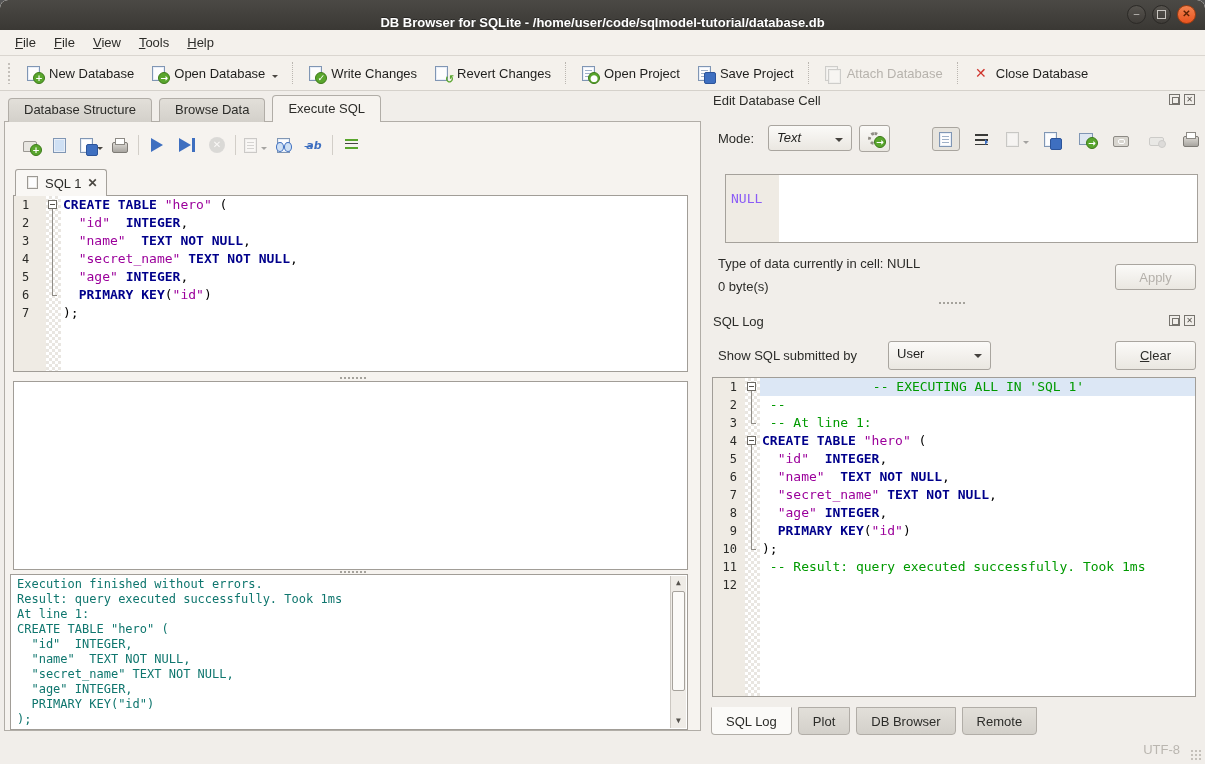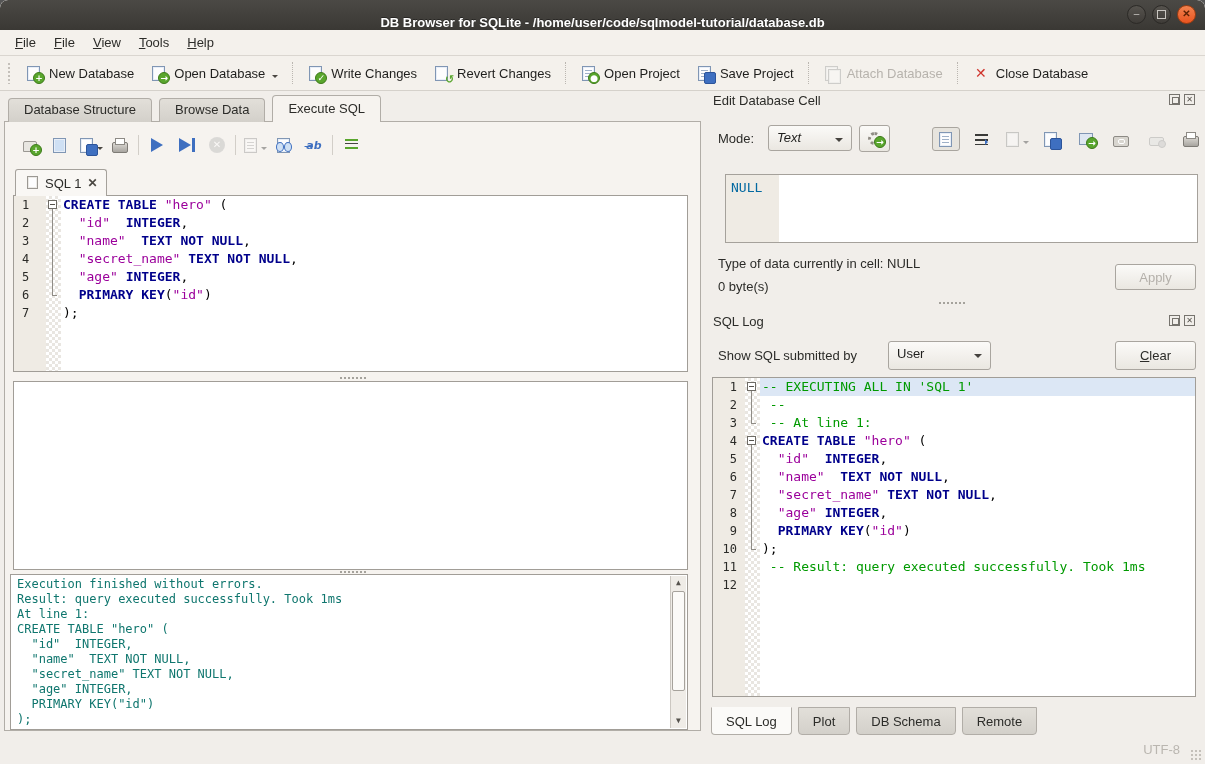--- a/index.html
+++ b/index.html
@@ -100,21 +100,21 @@
     border:1px solid #6f6c66;background:#fff;background-image:linear-gradient(#55524d,#55524d);
     background-size:5px 1px;background-position:center;background-repeat:no-repeat;}
   .fold.open::before{content:"";position:absolute;left:6px;top:13px;bottom:-1px;border-left:1px solid #8f8c86;}
   .fold.cont::before{content:"";position:absolute;left:6px;top:-1px;bottom:-1px;border-left:1px solid #8f8c86;}
   .fold.end::before{content:"";position:absolute;left:6px;top:-1px;height:10px;width:4px;
     border-left:1px solid #8f8c86;border-bottom:1px solid #8f8c86;}
   .ed .code{flex:1;white-space:pre;color:#000;padding-left:2px;}
   .kw{color:var(--keyword,#00008b);font-weight:bold;}
   .str{color:var(--string,#9b009b);}
   .com{color:var(--comment,#009a00);}
-  .code.hl{background:var(--highlight,#dce7f5);}
+  .code.hl{background:var(--highlight,#dce7f5);text-align:center;}
   .pane{position:absolute;background:#fff;border:1px solid #a19d97;}
   .splitdots{position:absolute;width:28px;height:5px;left:50%;transform:translateX(-50%);
     background-image:radial-gradient(#a5a29c 1px,transparent 1.1px);background-size:4px 4px;}
   .msglog{font:12px "DejaVu Sans Mono",monospace;line-height:15px;overflow:hidden;}
   .msglog pre{margin:2px 22px 0 6px;font:inherit;color:#0f766e;}
   .vsb{position:absolute;top:1px;bottom:1px;right:1px;width:15px;background:#efece7;border-left:1px solid #cbc7c1;}
   .vsb .arr{position:absolute;left:0;right:0;height:14px;color:#55524d;font-size:8px;text-align:center;line-height:14px;}
   .vsb .arr.up{top:0;} .vsb .arr.down{bottom:0;}
   .vsb .thumb{position:absolute;left:1px;right:1px;top:15px;height:98px;background:#fbfaf8;
     border:1px solid #a6a29c;border-radius:2px;}
@@ -141,21 +141,21 @@
     border-left-color:var(--accent-blue,#3e6fc0);}
   .linkic{width:14px;height:9px;border:1px solid #8d8a85;border-radius:2px;background:#d8d5cf;position:relative;margin-top:4px;}
   .linkic::after{content:"";position:absolute;left:4px;top:2px;width:5px;height:3px;border:1px solid #fff;border-radius:2px;}
   .extwin{width:12px;height:10px;border:1px solid #8096b4;background:#dfe7f2;position:relative;}
   .gear{width:13px;height:13px;border-radius:50%;border:3px dotted #8f8c84;box-sizing:border-box;position:relative;}
   .nullic{width:13px;height:7px;border:1px solid #a5a19b;border-radius:2px;background:#e4e1db;position:relative;margin-top:5px;}
   .nullic::after{content:"";position:absolute;right:-3px;bottom:-3px;width:6px;height:6px;border-radius:50%;
     background:#cac6c0;border:1px solid #a5a19b;}
   .cellbox{position:absolute;background:#fff;border:1px solid #a5a19b;}
   .cellbox .nullstrip{position:absolute;left:0;top:0;bottom:0;width:53px;background:#efebe4;}
-  .cellbox .nulltext{position:absolute;left:5px;top:5px;font:13px "DejaVu Sans Mono",monospace;color:#0369a1;}
+  .cellbox .nulltext{position:absolute;left:5px;top:16px;font:13px "DejaVu Sans Mono",monospace;color:#8b5cf6;}
   .infotext{position:absolute;font-size:13px;color:#2c2c29;}
   
   .dock-tabs{position:absolute;display:flex;}
   .dtab{box-sizing:border-box;height:28px;padding:6px 14px 0;font-size:13px;color:#2c2c29;
     background:linear-gradient(#e2dfd9,#d3d0ca);border:1px solid #b1ada7;border-radius:0 0 4px 4px;margin-right:6px;}
   .dtab.active{background:#fbfaf8;border-top-color:#fbfaf8;}
   
   .statusbar{position:absolute;left:0;right:0;bottom:0;height:29px;background:#f1eeea;}
   .enc{position:absolute;right:25px;top:7px;font-size:13px;color:#bab6b0;}
   .grip{position:absolute;right:3px;bottom:3px;width:12px;height:12px;
@@ -508,21 +508,21 @@
         <div class="cl">
           <span class="ln">12</span>
           <span class="fold"></span>
           <span class="code"></span>
         </div>
       </div>
 
     <div class="dock-tabs" style="left:5px;top:617px;">
       <div class="dtab active">SQL Log</div>
       <div class="dtab">Plot</div>
-      <div class="dtab">DB Schema</div>
+      <div class="dtab">DB Browser</div>
       <div class="dtab">Remote</div>
     </div>
   </div>
 
   <div class="statusbar">
     <span class="enc">UTF-8</span>
     <span class="grip"></span>
   </div>
 </div>
 

